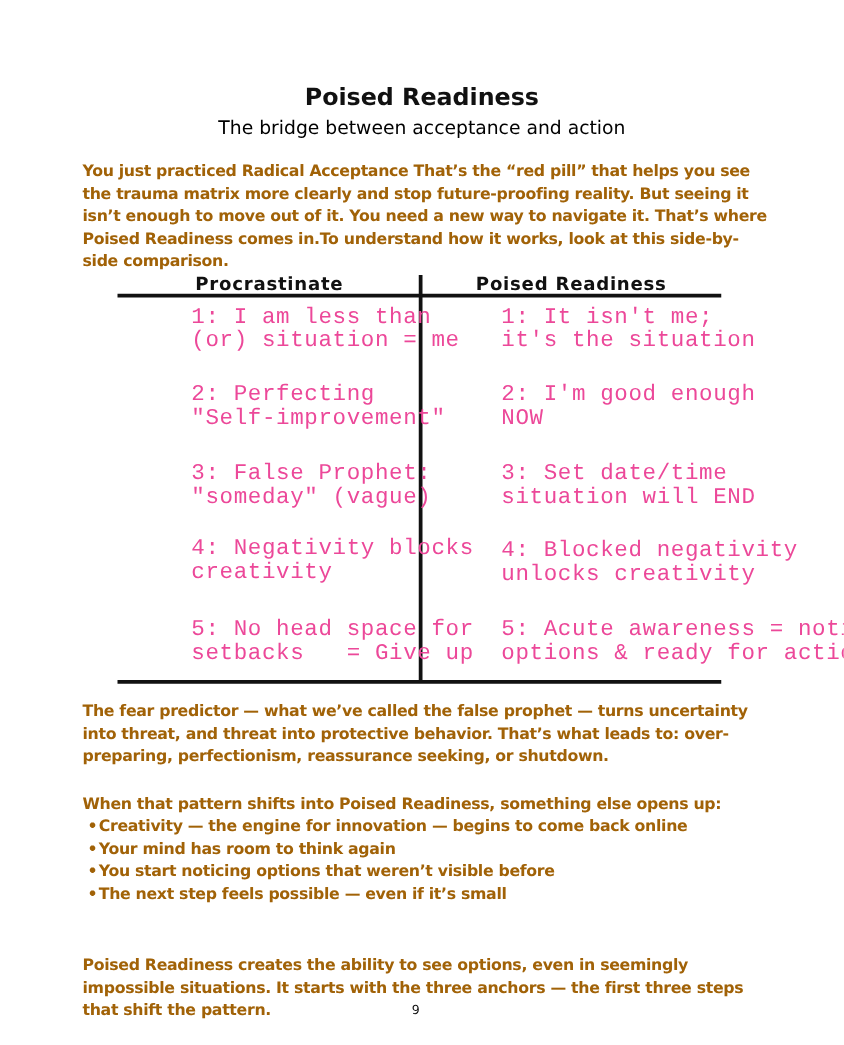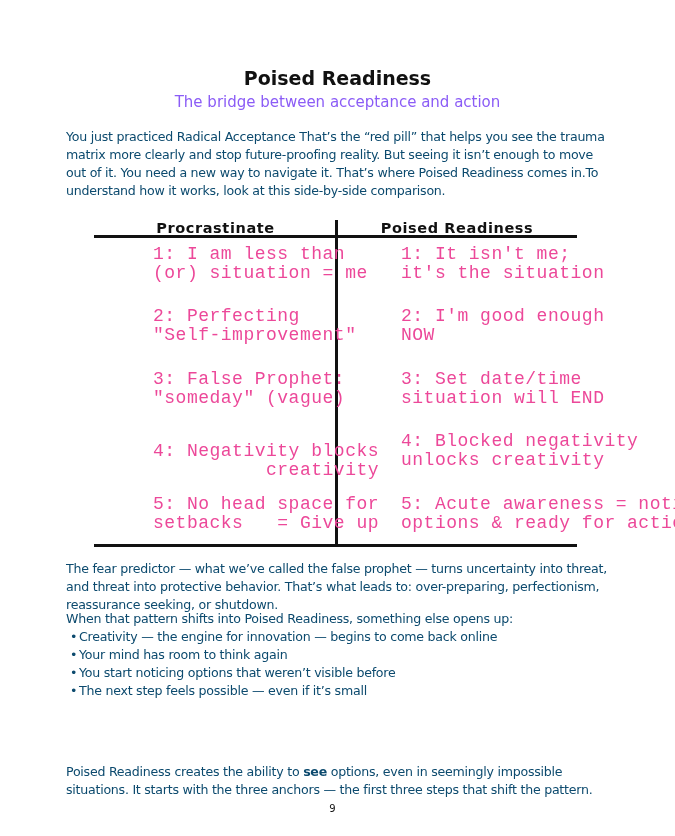--- a/index.html
+++ b/index.html
@@ -32,36 +32,37 @@
       color: #111;
     }
     .subtitle {
       position: absolute;
       left: 0; width: 675px;
       top: 92px;
       text-align: center;
       font-family: "DejaVu Sans", sans-serif;
       font-size: 15px;
       line-height: 20px;
-      color: #8b5cf6;
+      color: #000000;
     }
     .para {
       position: absolute;
       left: 66px;
       width: 550px;
       font-family: "DejaVu Sans", sans-serif;
       font-size: 12.6px;
       line-height: 18px;
-      color: #0c4a6e;
+      color: #a16207;
       letter-spacing: -0.25px;
+      font-weight: bold;
     }
     .para p { margin: 0; }
     #intro { top: 128px; }
     #fear { top: 560px; }
-    #opens { top: 610px; }
+    #opens { top: 634px; }
     #closing { top: 763px; }
     .bullet-list {
       list-style: none;
       margin: 0; padding: 0;
     }
     .bullet-list li {
       padding-left: 4px;
     }
     .bullet-dot {
       display: inline-block;
@@ -155,21 +156,21 @@
     <div class="cell left" style="top:93px;">2: Perfecting
 "Self-improvement"</div>
     <div class="cell right" style="top:93px;">2: I'm good enough
 NOW</div>
 
     <div class="cell left" style="top:156px;">3: False Prophet:
 "someday" (vague)</div>
     <div class="cell right" style="top:156px;">3: Set date/time
 situation will END</div>
 
-    <div class="cell left" style="top:228px;text-align:right;">4: Negativity blocks
+    <div class="cell left" style="top:216px;">4: Negativity blocks
 creativity</div>
     <div class="cell right" style="top:218px;">4: Blocked negativity
 unlocks creativity</div>
 
     <div class="cell left" style="top:281px;">5: No head space for
 setbacks   = Give up</div>
     <div class="cell right" style="top:281px;">5: Acute awareness = noticing
 options &amp; ready for action</div>
   </div>
 

